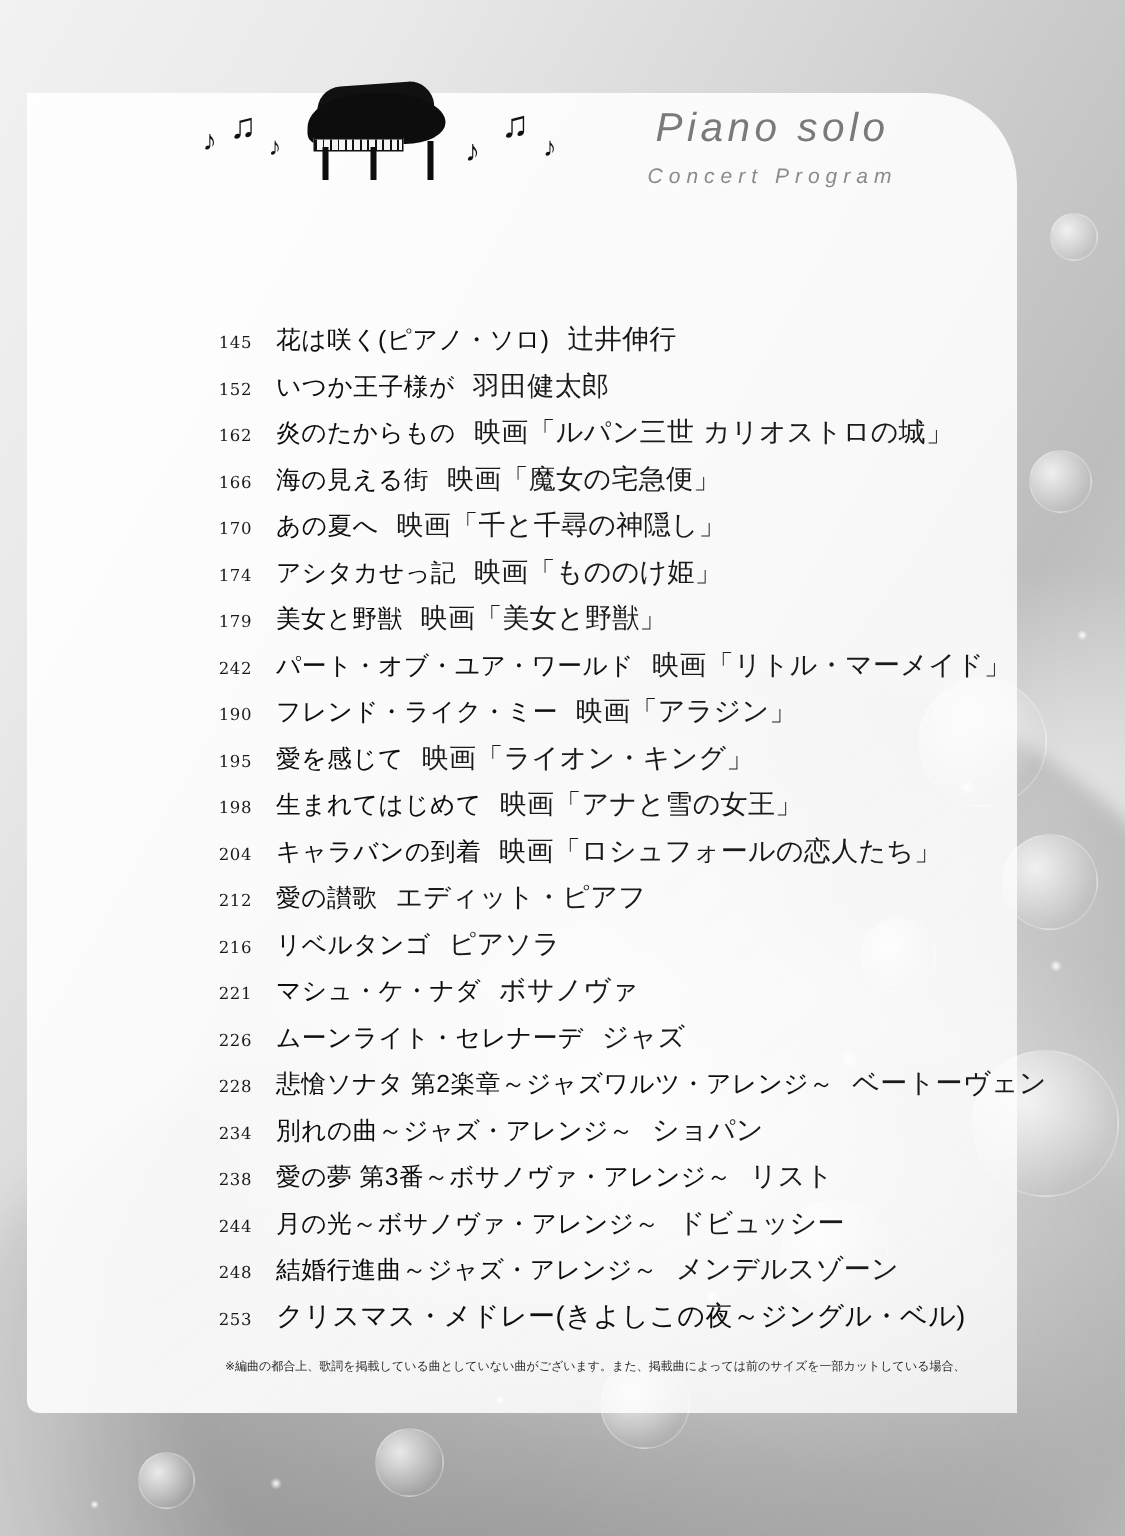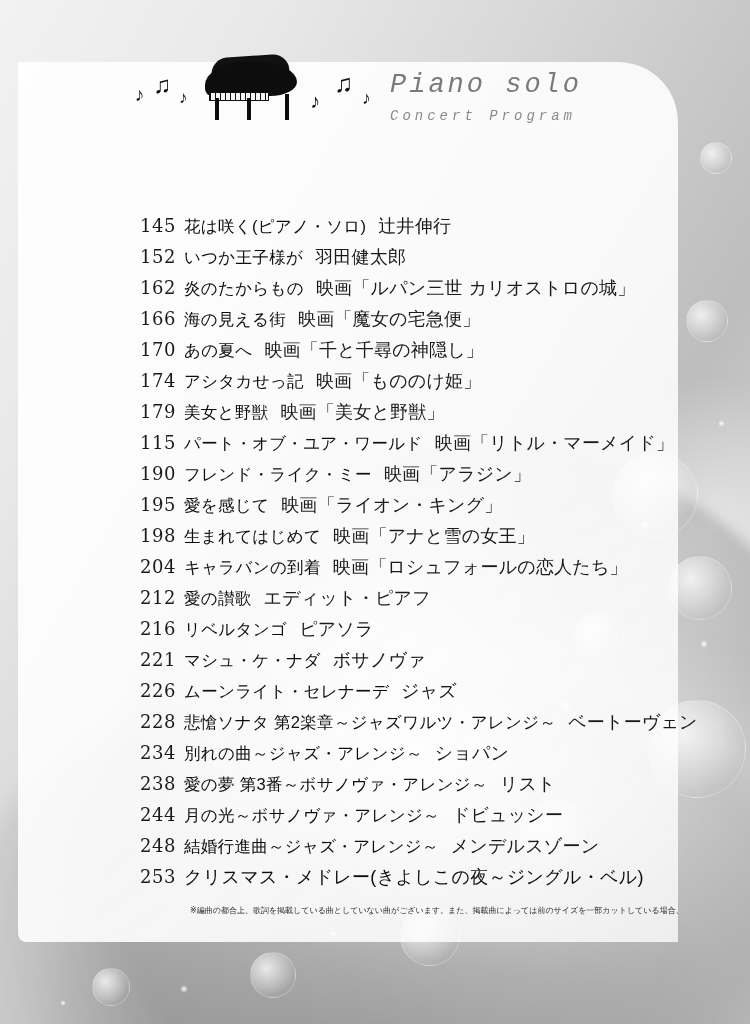--- a/index.html
+++ b/index.html
@@ -158,22 +158,22 @@
   }
   .notes-right .n1 { position: absolute; left: 0;  top: 26px; font-size: 20px; }
   .notes-right .n2 { position: absolute; left: 24px; top: 6px; font-size: 25px; }
   .notes-right .n3 { position: absolute; left: 52px; top: 24px; font-size: 18px; }
 
   .title-block {
     position: absolute;
     left: 390px;
     top: 10px;
     width: 250px;
-    text-align: left;
-    font-family: Liberation Mono, monospace;
+    text-align: center;
+    font-family: Liberation Sans, sans-serif;
     color: #5f5f5f;
   }
   .title-line1 {
     font-size: 27px;
     font-style: italic;
     letter-spacing: 3px;
     color: #7a7a7a;
     text-shadow: 0 1px 0 rgba(255,255,255,0.9);
   }
   .title-line2 {
@@ -195,21 +195,21 @@
   .toc-row {
     display: flex;
     align-items: baseline;
     padding: 0 0 0 140px;
     height: 31px;
   }
   .toc-page {
     width: 34px;
     text-align: center;
     font-family: "DejaVu Serif", serif;
-    font-size: 18px;
+    font-size: 11px;
     color: #1a1a1a;
     margin-right: 10px;
     letter-spacing: 0.5px;
   }
   .toc-title {
     font-family: Liberation Sans, sans-serif;
     font-size: 16.5px;
     color: #0e0e0e;
     letter-spacing: 0.3px;
     white-space: nowrap;
@@ -228,21 +228,20 @@
   .footnote {
     position: absolute;
     left: 150px;
     top: 905px;
     width: 450px;
     font-family: "DejaVu Sans", "Liberation Sans", sans-serif;
     font-size: 8px;
     line-height: 1.55;
     color: #2a2a2a;
     text-align: justify;
-    margin-left: 40px;
   }
   .footnote div { white-space: nowrap; }
   .footnote .fn2, .footnote .fn3 { padding-left: 9px; }
 </style>
 </head>
 <body>
 
 <div class="page">
 
   <div class="bg-dark"></div>
@@ -330,21 +329,21 @@
       <span class="toc-page">174</span>
       <span class="toc-title">アシタカせっ記</span>
       <span class="toc-artist">映画「もののけ姫」</span>
     </div>
     <div class="toc-row">
       <span class="toc-page">179</span>
       <span class="toc-title">美女と野獣</span>
       <span class="toc-artist">映画「美女と野獣」</span>
     </div>
     <div class="toc-row">
-      <span class="toc-page">115</span>
+      <span class="toc-page">242</span>
       <span class="toc-title">パート・オブ・ユア・ワールド</span>
       <span class="toc-artist">映画「リトル・マーメイド」</span>
     </div>
     <div class="toc-row">
       <span class="toc-page">190</span>
       <span class="toc-title">フレンド・ライク・ミー</span>
       <span class="toc-artist">映画「アラジン」</span>
     </div>
     <div class="toc-row">
       <span class="toc-page">195</span>

